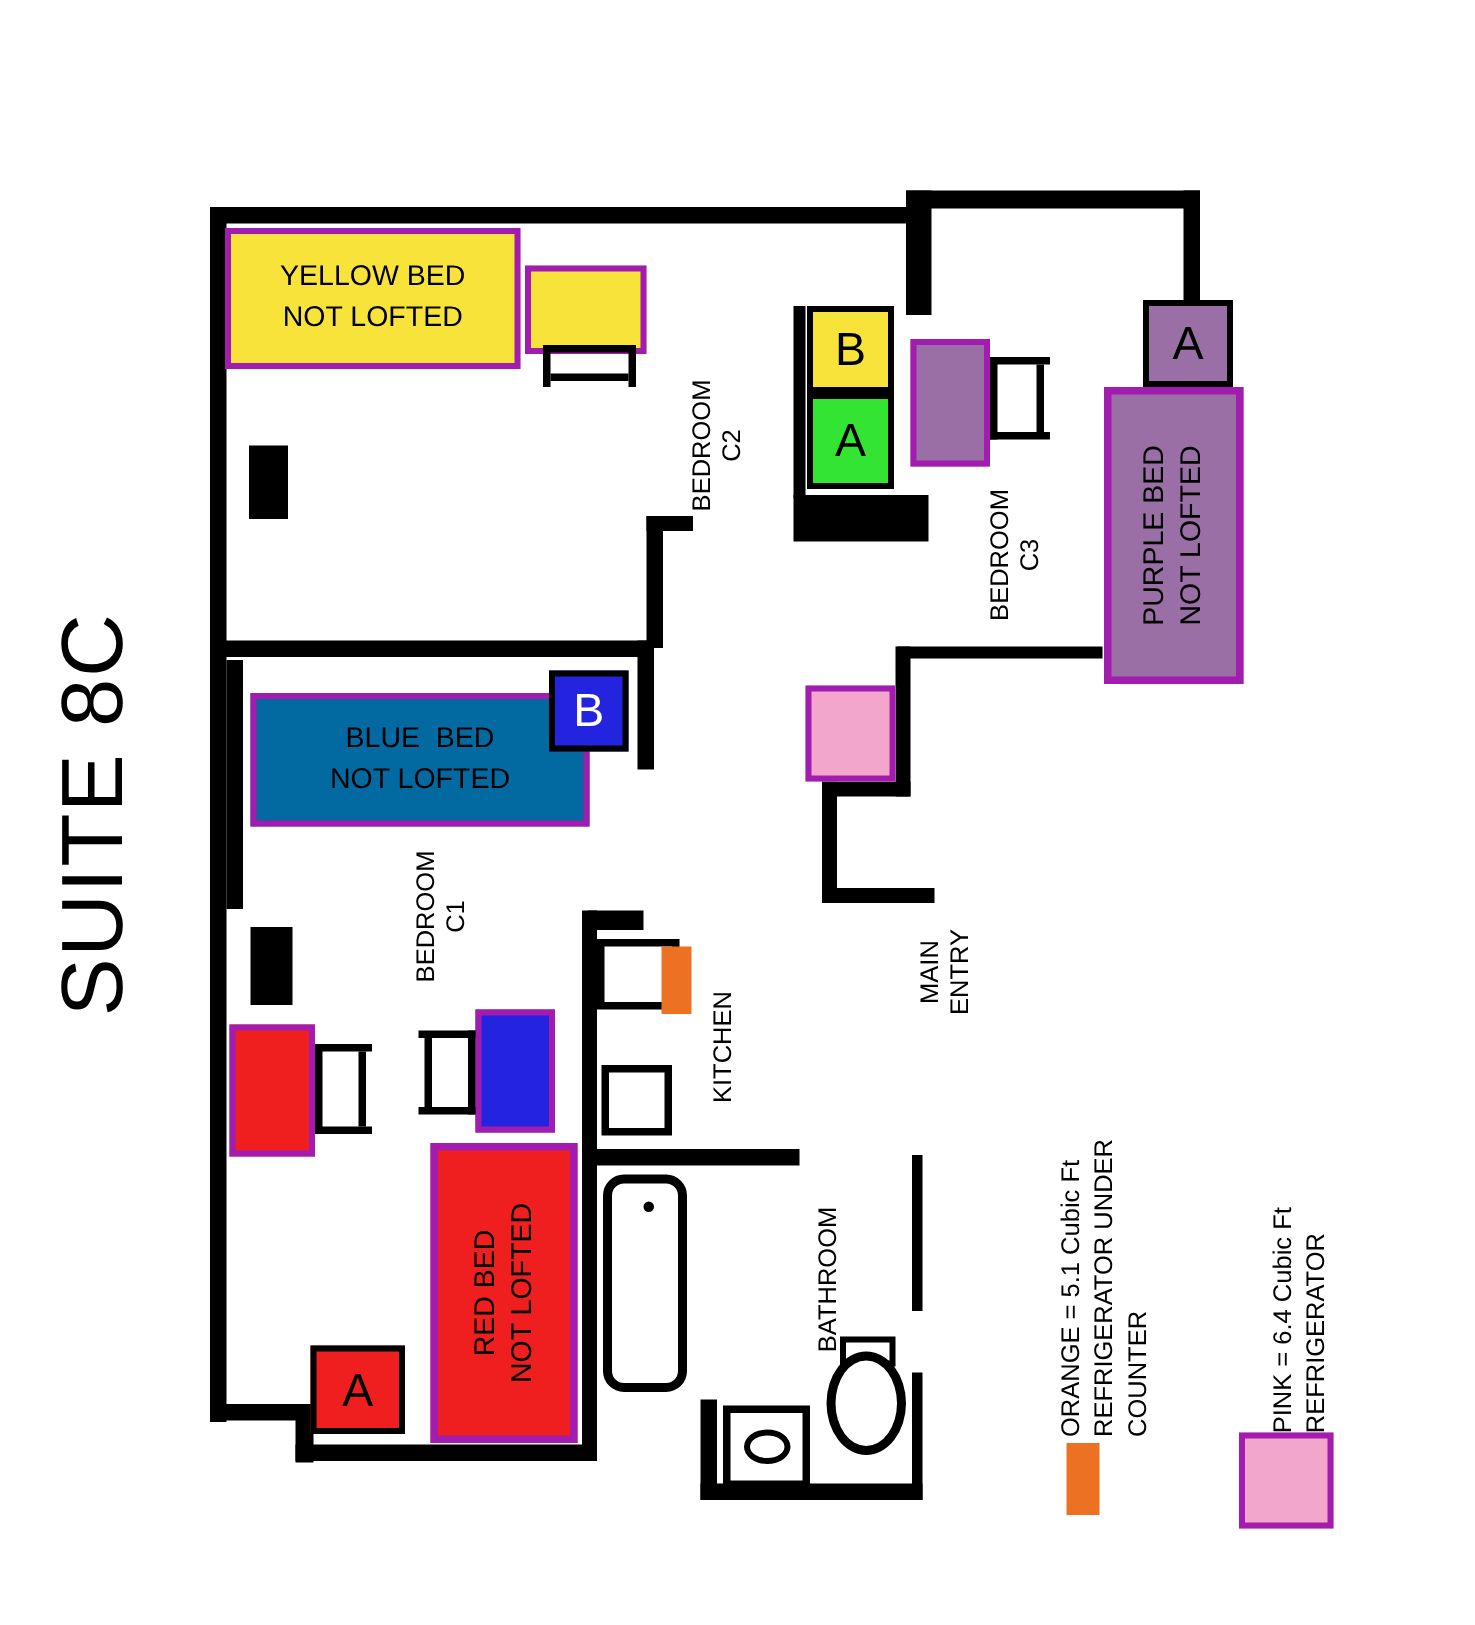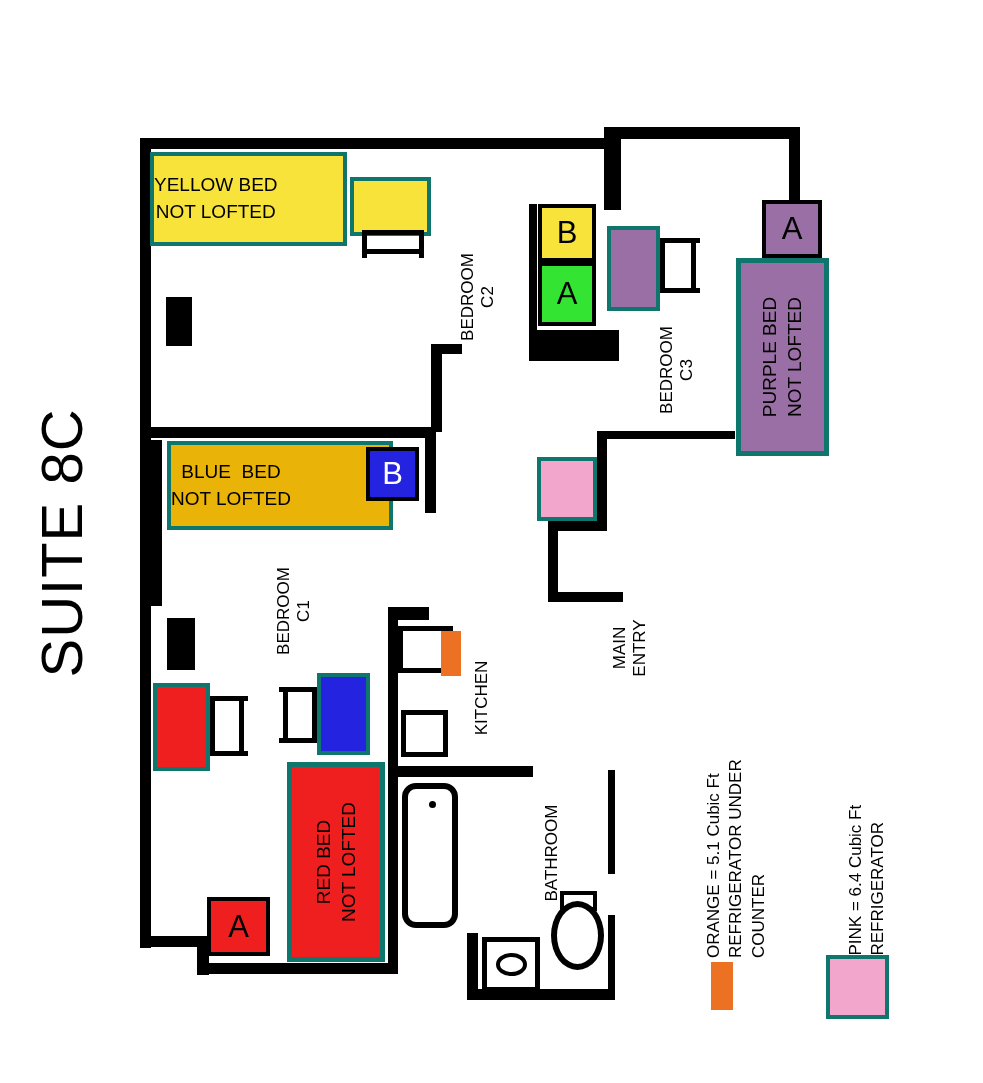--- a/index.html
+++ b/index.html
@@ -2,21 +2,21 @@
 <html><head>
 <meta charset="utf-8">
 <style>
   * { margin:0; padding:0; box-sizing:border-box; }
   html,body { background:#fff; }
   body { font-family:"Liberation Sans", sans-serif; color:#000; }
   .plan { position:relative; width:983px; height:1083px; background:#fff; overflow:hidden; }
 
   .wall, .blackbox { position:absolute; background:#000; }
 
-  .furn { position:absolute; border:4px solid #0f766e; display:flex; align-items:center; text-align:center; }
+  .furn { position:absolute; border:4px solid #a21caf; display:flex; align-items:center; justify-content:center; text-align:center; }
   .flabel { white-space:pre-wrap; font-size:19px; line-height:1.42; }
 
   .badge { position:absolute; border:4px solid #000; display:flex; align-items:center; justify-content:center; font-size:31px; }
   .white-text { color:#fff; }
 
   .vlabel { position:absolute; transform:rotate(-90deg); white-space:pre-wrap; text-align:center; font-size:17px; line-height:1.2; }
   .suite-title { font-size:58px; line-height:1.1; font-weight:500; letter-spacing:1px; }
   .bedlabel { font-size:19px; line-height:1.3; }
   .legendtext { text-align:left; line-height:1.32; }
 
@@ -96,21 +96,21 @@
 
   <div class="badge" style="left: 762px; top: 200px; width: 60px; height: 58px; background: rgb(154, 111, 165);">
       <span>A</span>
     </div>
   <div class="furn" style="left: 736px; top: 258px; width: 93px; height: 198px; border-width: 5px; background: rgb(154, 111, 165);"></div>
   <div class="vlabel bedlabel" style="left:687px;top:333px;width:190px;height:48px;">PURPLE BED
 NOT LOFTED</div>
 
   <div class="furn" style="left: 537px; top: 457px; width: 60px; height: 64px; background: rgb(243, 166, 204);"></div>
 
-  <div class="furn" style="left: 167px; top: 441px; width: 226px; height: 89px; background: #eab308;">
+  <div class="furn" style="left: 167px; top: 462px; width: 226px; height: 89px; background: #0369a1;">
     <span class="flabel">BLUE  BED
 NOT LOFTED</span>
   </div>
   <div class="badge" style="left: 366px; top: 447px; width: 53px; height: 54px; background: rgb(36, 36, 224);">
       <span class="white-text">B</span>
     </div>
 
   <div class="furn" style="left: 153px; top: 683px; width: 57px; height: 88px; background: rgb(239, 31, 31);"></div>
   <div class="tbl open-right" style="left:210px;top:696px;width:38px;height:60px;">
       <div class="rung"></div>

